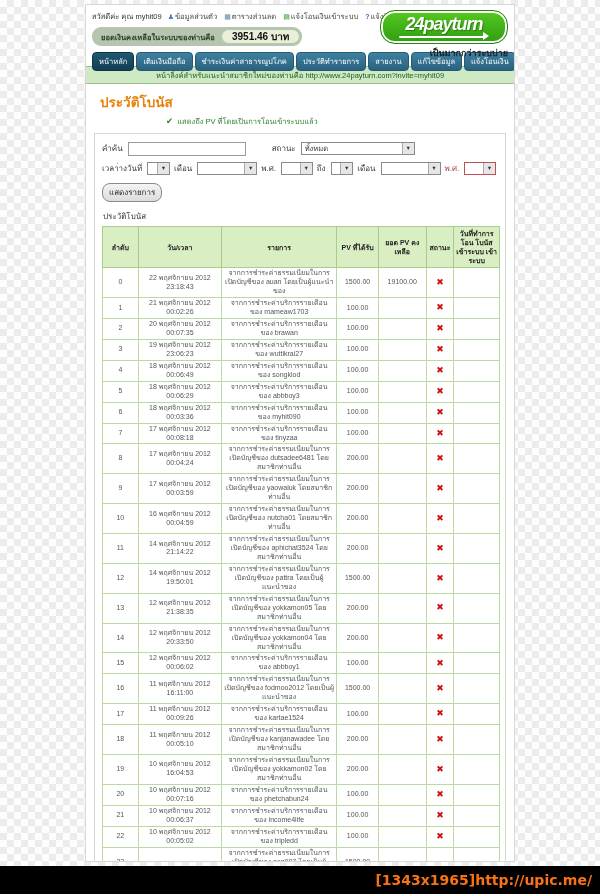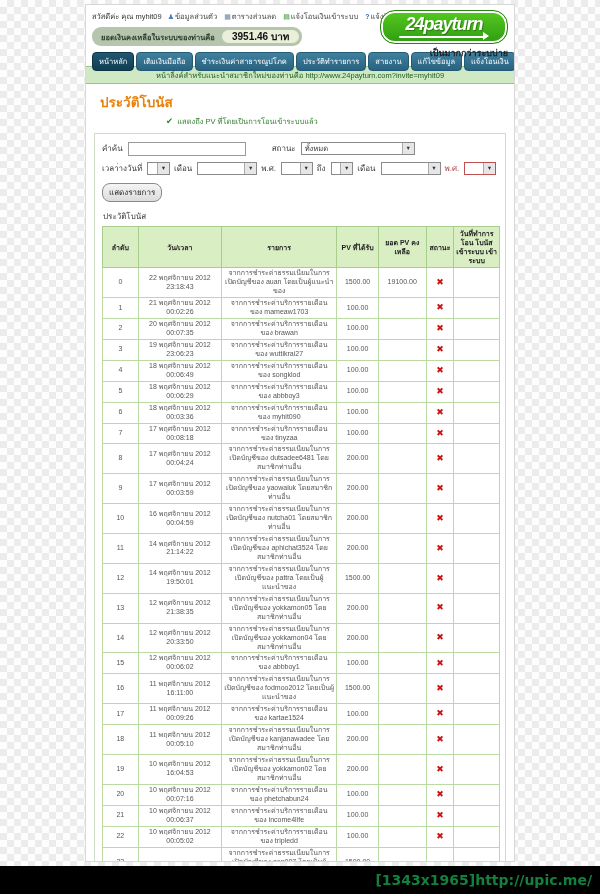--- a/index.html
+++ b/index.html
@@ -67,21 +67,21 @@
   .gap{margin:0 5px 0 26px;}
 
   .table-title{font-size:8px;color:#333;margin:8px 0 3px 1px;}
   table{width:100%;border-collapse:collapse;table-layout:fixed;}
   th{background:#d9eec3;border:1px solid #a9cd8c;font-size:7px;color:#222;padding:2px 1px;font-weight:bold;line-height:1.3;}
   td{border:1px solid #bad9a3;font-size:7px;color:#555;text-align:center;padding:1px 2px;line-height:1.28;
     word-wrap:break-word;}
   .c1{width:9%;}.c2{width:21%;}.c3{width:29%;}.c4{width:10.5%;}.c5{width:12%;}.c6{width:7%;}.c7{width:11.5%;}
   td .xmark{color:#cc1111;font-weight:bold;font-size:9px;cursor:pointer;}
 
-  .watermark-bar{position:absolute;left:0;right:0;bottom:0;height:28px;background:#000;color:#15803d;
+  .watermark-bar{position:absolute;left:0;right:0;bottom:0;height:28px;background:#000;color:#f97316;
     text-align:right;font-size:14px;font-weight:bold;line-height:28px;padding-right:8px;box-sizing:border-box;
     font-family:"DejaVu Sans",sans-serif;}
 </style>
 </head>
 <body>
 
 <div class="canvas">
   <div class="page">
 
     <div class="topbar">

